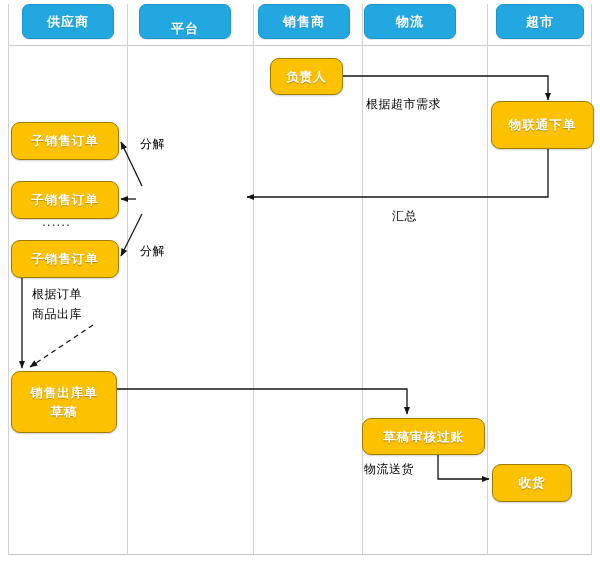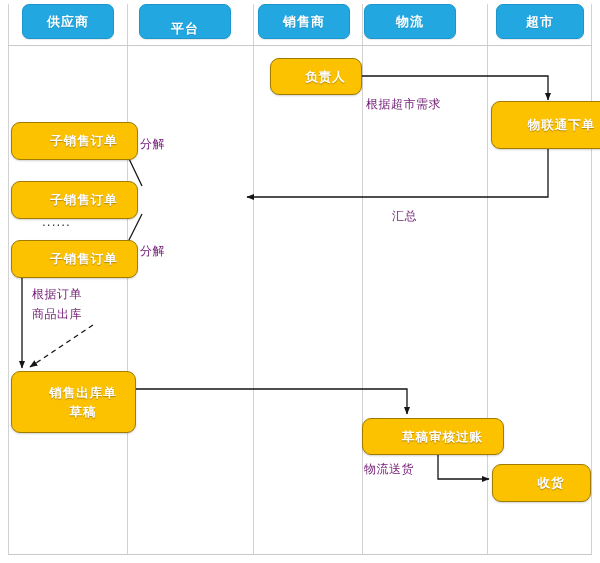--- a/index.html
+++ b/index.html
@@ -42,29 +42,28 @@
     border-radius:9px;
     color:#ffffff;
     font-size:12.5px;
     font-weight:bold;
     display:flex;flex-direction:column;
     align-items:center;justify-content:center;
     letter-spacing:1px;
     text-shadow:0 1px 1px rgba(120,85,0,.55);
     box-shadow:0 1px 2px rgba(0,0,0,.18);
     line-height:1.55;
-    padding-left:19px;
   }
   .node span{display:block;}
 
   
   .elabel{
     position:absolute;
     font-size:12px;
-    color:#701a75;
+    color:#000000;
     white-space:nowrap;
     letter-spacing:.5px;
     font-weight:normal;
   }
   .dots{
     position:absolute;
     font-size:12px;color:#333;letter-spacing:1px;
   }
 
   

